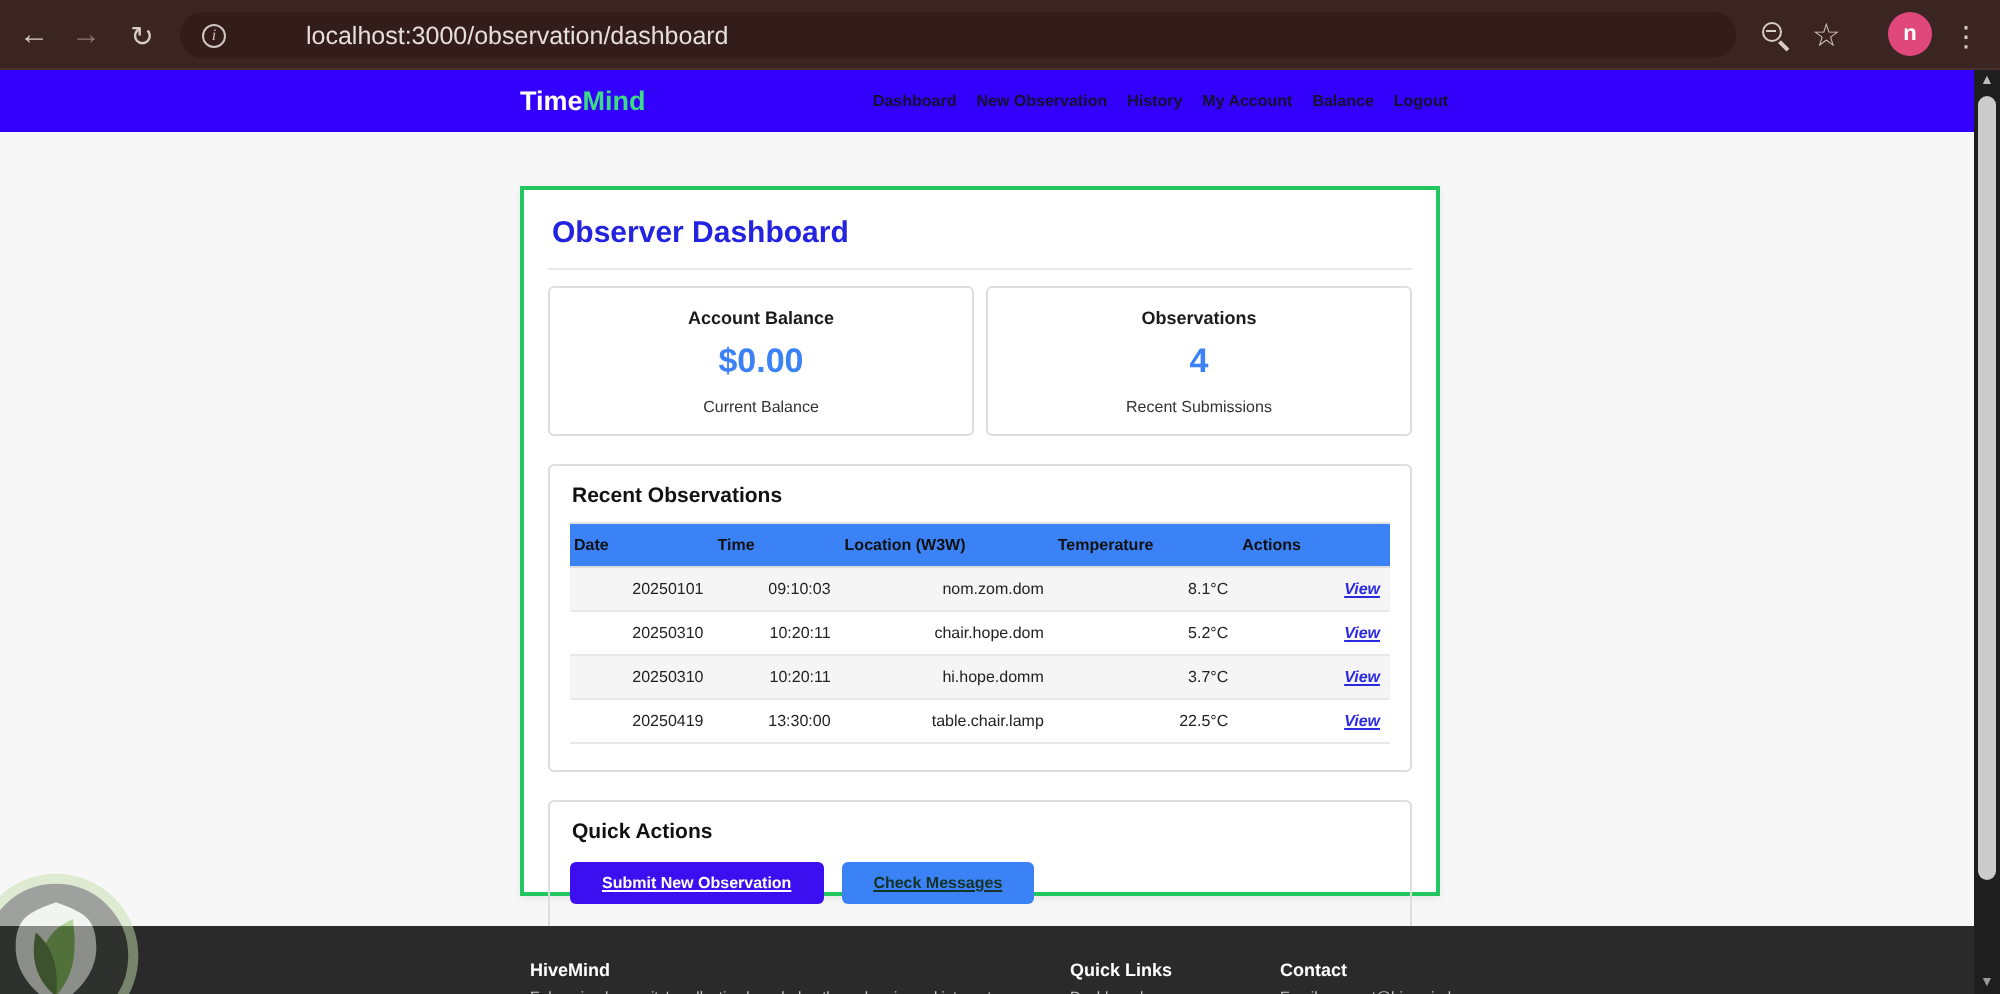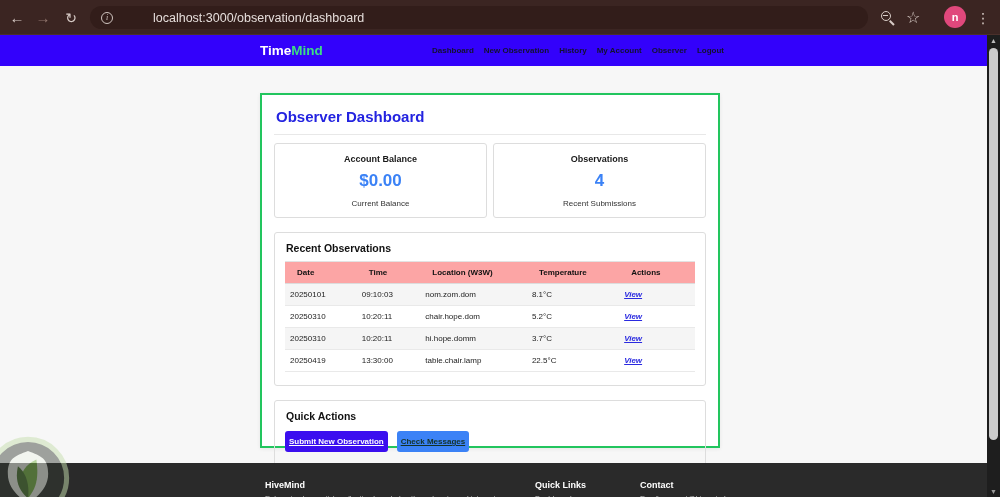--- a/index.html
+++ b/index.html
@@ -40,28 +40,28 @@
   .stat { flex:1; border:1px solid #dddddd; border-radius:3px; background:#fff; text-align:center; padding:10px 4px 9px; }
   .stat-title { font-size:9px; font-weight:bold; color:#1a1a1a; }
   .stat-value { font-size:17px; font-weight:bold; margin:7px 0 8px; }
   .v-blue { color:#3b82f6; } .v-green { color:#28a745; }
   .stat-caption { font-size:8px; color:#333; }
 
   .section { border:1px solid #dddddd; border-radius:3px; margin-top:14px; padding:9px 10px 13px; }
   .section-heading { font-size:10.5px; font-weight:bold; color:#111; margin:0 0 7px 1px; }
 
   table { width:100%; border-collapse:collapse; table-layout:fixed; }
-  th { background:#fca5a5; font-size:8px; font-weight:bold; color:#111; text-align:left; padding:6px 12px; border-top:1px solid #e3e3e3; border-bottom:1px solid #dcdcdc; }
-  td { font-size:8px; color:#222; padding:6px 5px; border-bottom:1px solid #e9e9e9; text-align:left; }
+  th { background:#3b82f6; font-size:8px; font-weight:bold; color:#111; text-align:left; padding:6px 2px; border-top:1px solid #e3e3e3; border-bottom:1px solid #dcdcdc; }
+  td { font-size:8px; color:#222; padding:6px 5px; border-bottom:1px solid #e9e9e9; text-align:right; }
   tr.striped td { background:#f5f5f5; }
   .c-date{width:17.5%}.c-time{width:15.5%}.c-loc{width:26%}.c-temp{width:22.5%}.c-act{width:18.5%}
   a.view { color:#2a2ae0; font-style:italic; font-weight:bold; text-decoration:underline; cursor:pointer; }
 
   .qa-buttons { display:flex; gap:9px; margin-top:9px; }
-  .btn { font-family:"Liberation Sans",sans-serif; font-size:8px; font-weight:bold; text-decoration:underline; border:none; border-radius:3px; padding:6px 4px; cursor:pointer; white-space:nowrap;text-align:right; }
+  .btn { font-family:"Liberation Sans",sans-serif; font-size:8px; font-weight:bold; text-decoration:underline; border:none; border-radius:3px; padding:6px 16px; cursor:pointer; white-space:nowrap;text-align:right; }
   .btn-blue { background:#3b0fef; color:#ffffff; }
   .btn-green { background:#3b82f6; color:#143226; }
 
   
   .footer { position:absolute; top:463px; left:0; width:1000px; height:34px; background:#2a2a2a; overflow:hidden; }
   .fcol { position:absolute; top:17px; }
   .fcol1 { left:265px; width:255px; }
   .fcol2 { left:535px; width:95px; }
   .fcol3 { left:640px; width:180px; }
   .f-heading { font-size:9px; font-weight:bold; color:#ffffff; margin-bottom:4px; }
@@ -95,21 +95,21 @@
 </div>
 
 <div class="navbar">
   <div class="nav-inner">
     <div class="brand"><span>Time</span><span class="mind">Mind</span></div>
     <div class="nav-links">
       <a class="nav-link">Dashboard</a>
       <a class="nav-link">New Observation</a>
       <a class="nav-link">History</a>
       <a class="nav-link">My Account</a>
-      <a class="nav-link">Observer</a>
+      <a class="nav-link">Balance</a>
       <a class="nav-link">Logout</a>
     </div>
   </div>
 </div>
 
 <div class="page">
   <div class="card">
     <div class="page-title">Observer Dashboard</div>
     <div class="divider"></div>
 

